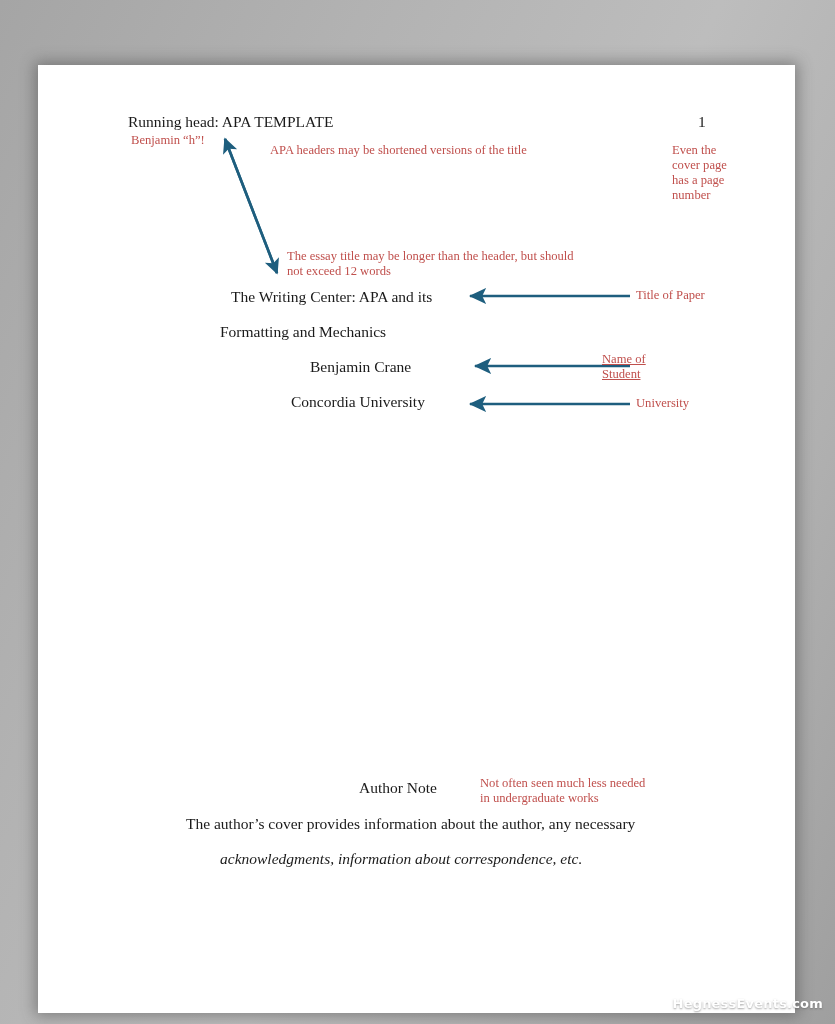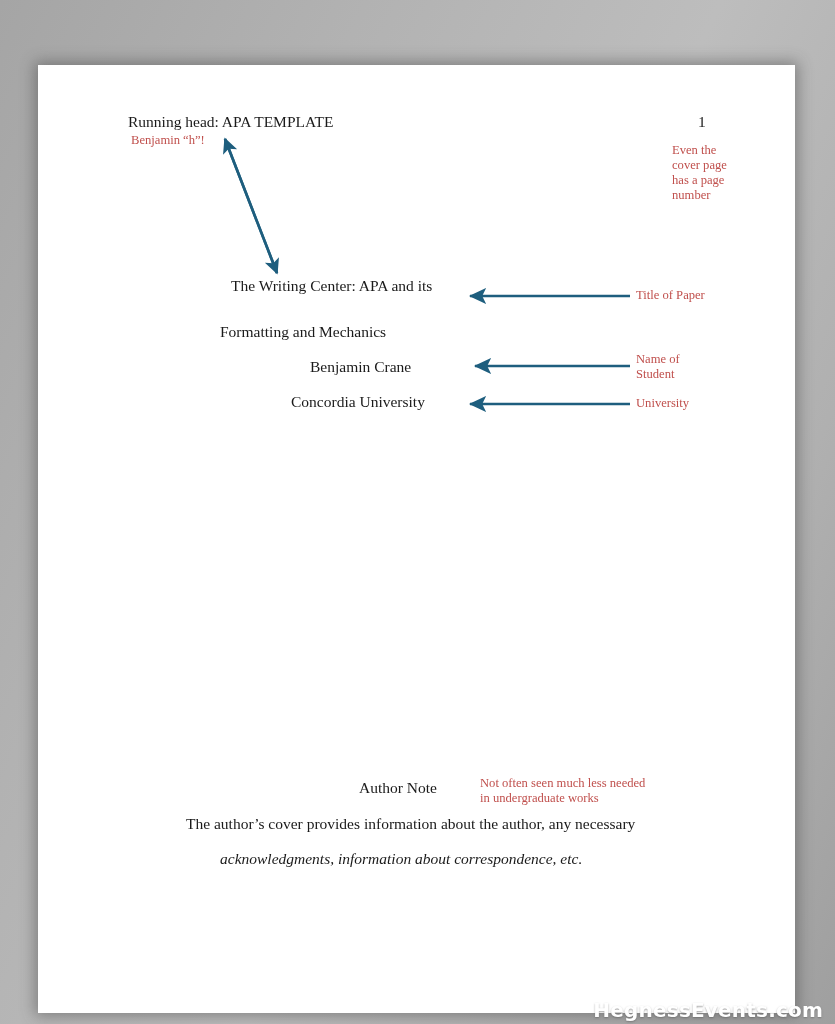--- a/index.html
+++ b/index.html
@@ -49,61 +49,63 @@
   .arrow-svg {
     position: absolute;
     overflow: visible;
     pointer-events: none;
   }
 
   
   #watermark {
     position: absolute;
     right: 12px;
-    bottom: 2px;
+    bottom: 13px;
     color: #ffffff;
     font-family: "DejaVu Sans", "Liberation Sans", sans-serif;
-    font-size: 20px;
+    font-size: 13px;
     font-weight: bold;
     letter-spacing: 0.2px;
     text-shadow: 0 1px 2px rgba(90,90,90,0.55);
   }
 </style>
 </head>
 <body>
 
 <div id="page-sheet">
 
   <div class="doc-text" style="left:90px; top:48px;">Running head: APA TEMPLATE</div>
 
   <div class="doc-text" style="left:660px; top:48px;">1</div>
 
   <div class="annot nowrap" style="left:93px; top:68px;">Benjamin “h”!</div>
 
+  <div class="annot nowrap" style="left:232px; top:78px;">APA headers may be shortened versions of the title</div>
 
   <div class="annot" style="left:634px; top:78px; width:62px;">Even the cover page has a page number</div>
 
+  <div class="annot" style="left:249px; top:184px; width:288px;">The essay title may be longer than the header, but should not exceed 12 words</div>
 
   <svg class="arrow-svg" style="left:0; top:0;" width="757" height="948">
     <defs>
       <marker id="ahead-up" markerWidth="7" markerHeight="7" refX="5.4" refY="3.5" orient="auto" markerUnits="strokeWidth">
         <path d="M6,3.5 L0,0.6 L1.4,3.5 L0,6.4 Z" fill="#1e5e7e"></path>
       </marker>
       <marker id="ahead-dn" markerWidth="7" markerHeight="7" refX="5.4" refY="3.5" orient="auto" markerUnits="strokeWidth">
         <path d="M6,3.5 L0,0.6 L1.4,3.5 L0,6.4 Z" fill="#1e5e7e"></path>
       </marker>
       <marker id="ahead-left" markerWidth="7.5" markerHeight="7" refX="6.2" refY="3.5" orient="auto" markerUnits="strokeWidth">
         <path d="M6.6,3.5 L0,0.4 L1.5,3.5 L0,6.6 Z" fill="#1e5e7e"></path>
       </marker>
     </defs>
     <line x1="239" y1="208" x2="187" y2="74" stroke="#1e5e7e" stroke-width="2.6" marker-end="url(#ahead-up)"></line>
     <line x1="187" y1="74" x2="239" y2="208" stroke="#1e5e7e" stroke-width="2.6" marker-end="url(#ahead-dn)"></line>
   </svg>
 
-  <div class="doc-text" style="left:193px; top:212px;">The Writing Center: APA and its</div>
+  <div class="doc-text" style="left:193px; top:223px;">The Writing Center: APA and its</div>
 
   <div class="doc-text" style="left:182px; top:258px;text-align:right;">Formatting and Mechanics</div>
 
   <div class="doc-text" style="left:272px; top:293px;">Benjamin Crane</div>
 
   <div class="doc-text" style="left:253px; top:328px;">Concordia University</div>
 
   <svg class="arrow-svg" style="left:0; top:0;" width="757" height="948">
     <line x1="592" y1="231" x2="432" y2="231" stroke="#1e5e7e" stroke-width="2.6" marker-end="url(#ahead-left)"></line>
   </svg>
@@ -111,21 +113,21 @@
   <svg class="arrow-svg" style="left:0; top:0;" width="757" height="948">
     <line x1="592" y1="301" x2="437" y2="301" stroke="#1e5e7e" stroke-width="2.6" marker-end="url(#ahead-left)"></line>
   </svg>
 
   <svg class="arrow-svg" style="left:0; top:0;" width="757" height="948">
     <line x1="592" y1="339" x2="432" y2="339" stroke="#1e5e7e" stroke-width="2.6" marker-end="url(#ahead-left)"></line>
   </svg>
 
   <div class="annot nowrap" style="left:598px; top:223px;text-align:right;">Title of Paper</div>
 
-  <div class="annot" style="left:598px; top:287px; width:70px;">Name of Student</div>
+  <div class="annot" style="left:564px; top:287px; width:70px;text-decoration:underline;">Name of Student</div>
 
   <div class="annot nowrap" style="left:598px; top:331px;">University</div>
 
   <div class="doc-text" style="left:321px; top:714px;">Author Note</div>
 
   <div class="annot" style="left:442px; top:711px; width:176px;">Not often seen much less needed in undergraduate works</div>
 
   <div class="doc-text" style="left:148px; top:750px;">The author’s cover provides information about the author, any necessary</div>
 
   <div class="doc-text" style="left:182px; top:785px;font-style:italic;">acknowledgments, information about correspondence, etc.</div>

